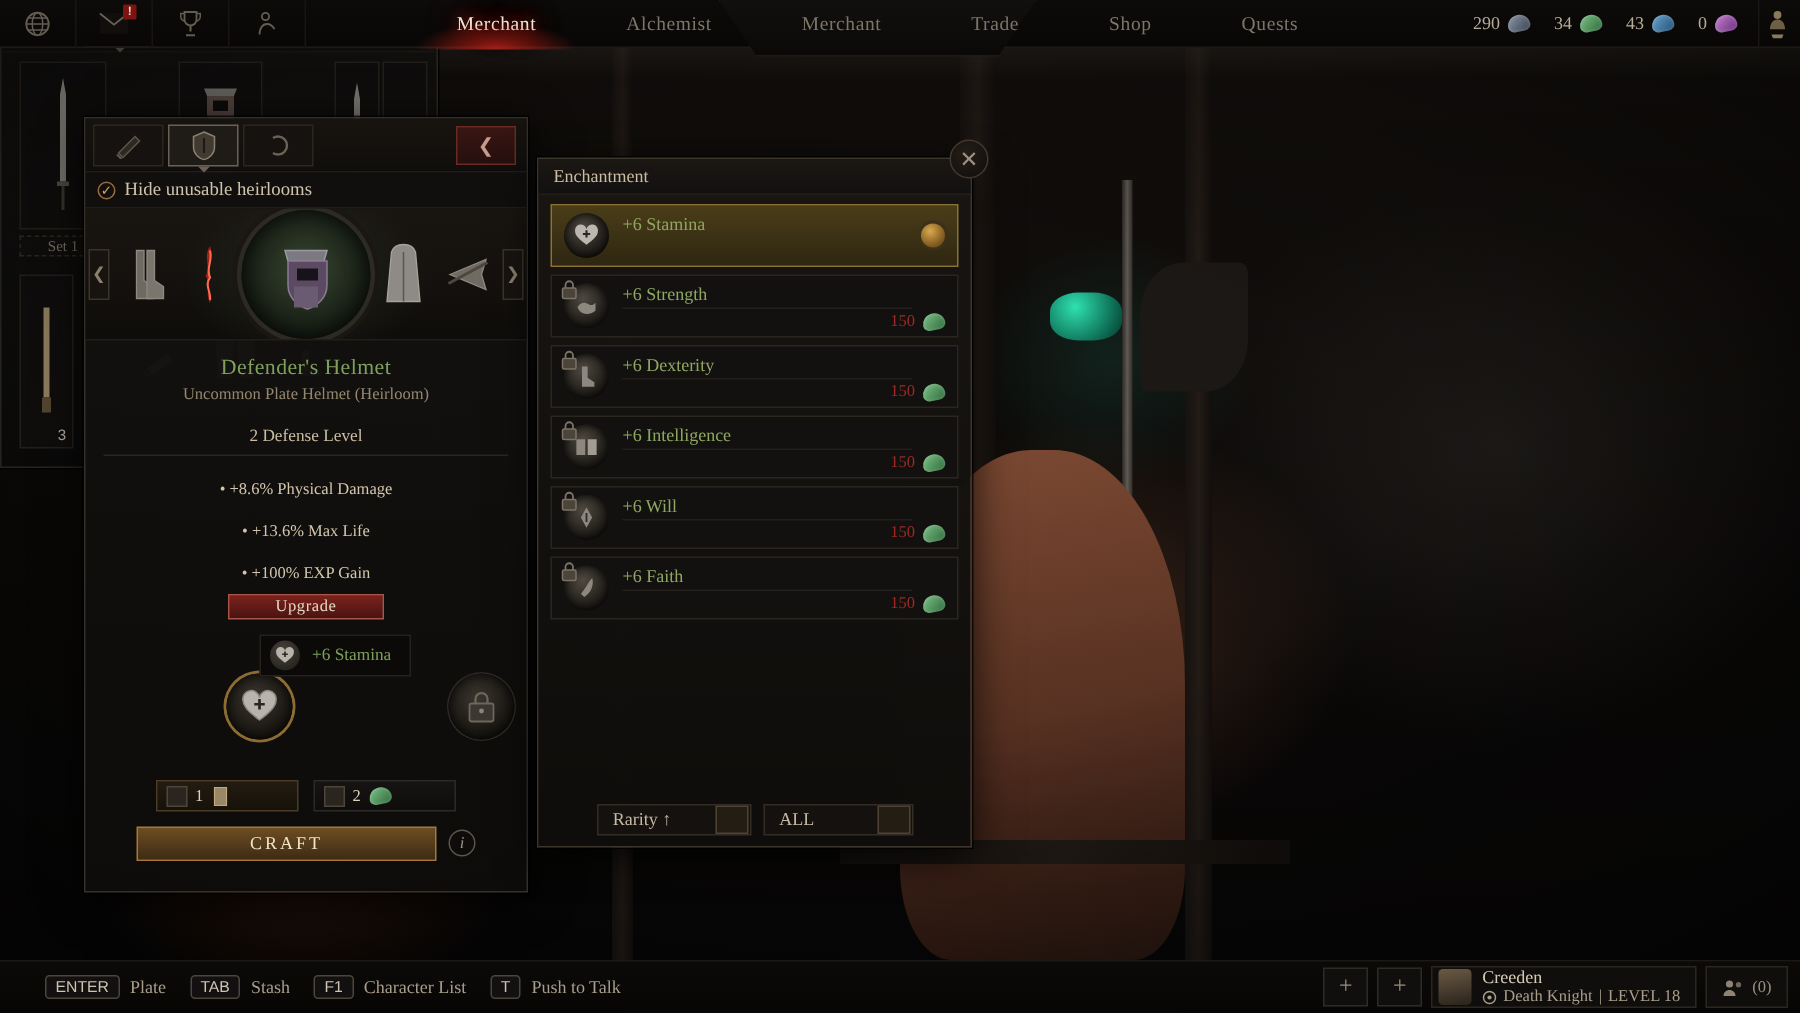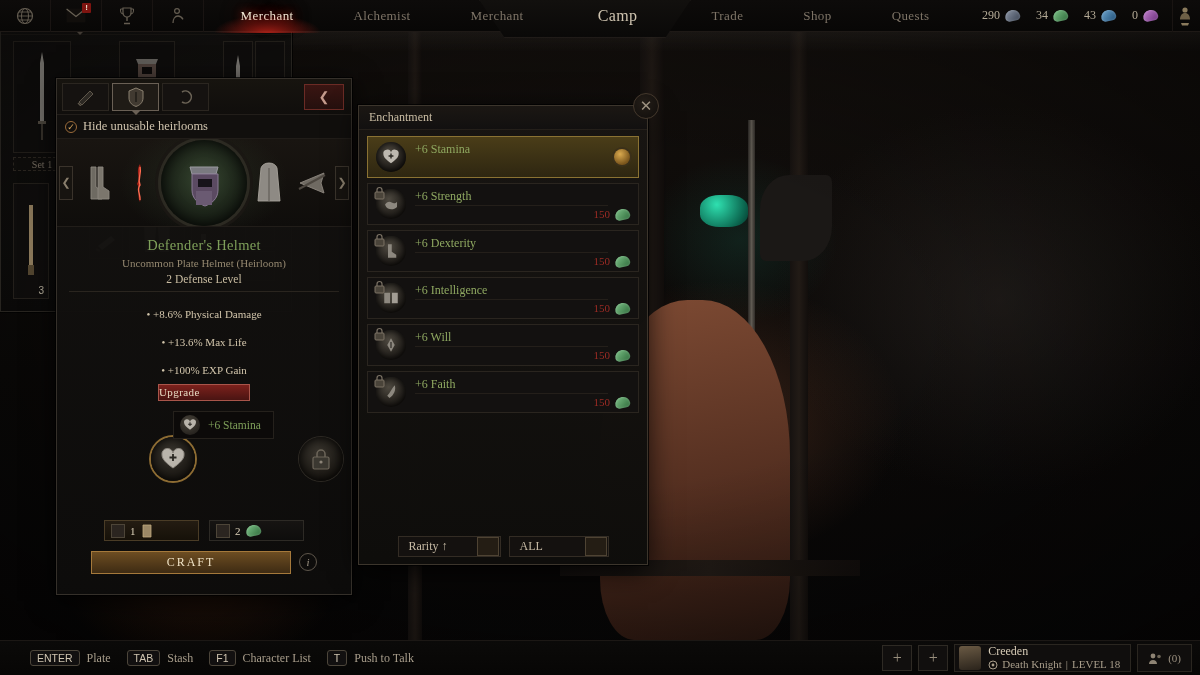--- a/index.html
+++ b/index.html
@@ -96,26 +96,26 @@
     background:#171410; color:#8a7f6d; font-size:11px; display:flex; align-items:center;
     justify-content:center; z-index:2; margin:0 2px; }
   .car-slot { flex:1; height:54px; display:flex; align-items:center; justify-content:center; z-index:2; }
   .car-center { flex:0 0 86px; height:86px; display:flex; align-items:center; justify-content:center;
     z-index:2; border-radius:50%;
     background:radial-gradient(circle at 50% 45%, rgba(62,82,56,.75), rgba(20,26,18,.9) 72%);
     box-shadow:0 0 0 3px #2c2a22, 0 0 0 6px #1a1713, inset 0 0 14px rgba(0,0,0,.8); }
   #hl-info { padding:10px 12px 6px; text-align:center; position:relative; }
   #hl-title { font-size:14.5px; color:#7fa05a; letter-spacing:.3px; }
   #hl-sub { font-size:11px; color:#94876f; margin-top:3px; }
-  #hl-lvl { font-size:11.5px; color:#cabda2; margin-top:4px; padding-bottom:6px;
+  #hl-lvl { font-size:11.5px; color:#cabda2; margin-top:16px; padding-bottom:6px;
     border-bottom:1px solid #2a251f; }
   .hl-stat { font-size:11px; color:#d3c6ac; margin-top:16px; }
-  #hl-upgrade { margin:8px auto 0; width:92px; height:17px; font-size:11px; color:#e6d9c2;
+  #hl-upgrade { margin:8px auto 0; width:104px; height:17px; font-size:11px; color:#e6d9c2;
     background:linear-gradient(180deg,#7c211c,#4a1412); border:1px solid #a8554a;
-    line-height:15px; text-align:left; letter-spacing:.4px; }
+    line-height:15px; text-align:center; letter-spacing:.4px; }
   #hl-sockets { position:relative; height:92px; margin-top:6px; }
   .socket { position:absolute; width:44px; height:44px; border-radius:50%;
     background:radial-gradient(circle at 45% 38%,#3a362f,#16130f 72%);
     box-shadow:inset 0 0 8px rgba(0,0,0,.85); display:flex; align-items:center; justify-content:center; }
   .socket.filled { left:94px; top:24px; box-shadow:0 0 0 2px #8d6c33, inset 0 0 8px rgba(0,0,0,.8); }
   .socket.locked { left:242px; top:24px; box-shadow:0 0 0 1px #2e2a24, inset 0 0 8px rgba(0,0,0,.8); }
   #socket-tip { position:absolute; left:116px; top:-2px; height:28px; display:flex; align-items:center;
     gap:8px; padding:0 12px 0 6px; background:#0c0a09; border:1px solid #25211c; }
   #socket-tip .ti { width:20px; height:20px; border-radius:50%;
     background:radial-gradient(circle at 42% 35%,#4a453c,#1a1714); display:flex;
@@ -262,21 +262,20 @@
           <path d="M3 16c0-4 2-7 5-7s4 1.6 5 3.4" fill="none" stroke="#9a8f7d" stroke-width="1.3"></path>
         </svg>
     </div>
   </div>
 
   <div id="navtabs">
     <div class="camp-frame"></div>
     <div class="nav-tab active">Merchant</div>
     <div class="nav-tab">Alchemist</div>
     <div class="nav-tab">Merchant</div>
-    <div class="nav-tab camp">Camp</div>
     <div class="nav-tab">Trade</div>
     <div class="nav-tab">Shop</div>
     <div class="nav-tab">Quests</div>
   </div>
 
   <div id="currency">
     <div class="cur">
       <span>290</span>
       <span class="gem g1"></span>
     </div>

